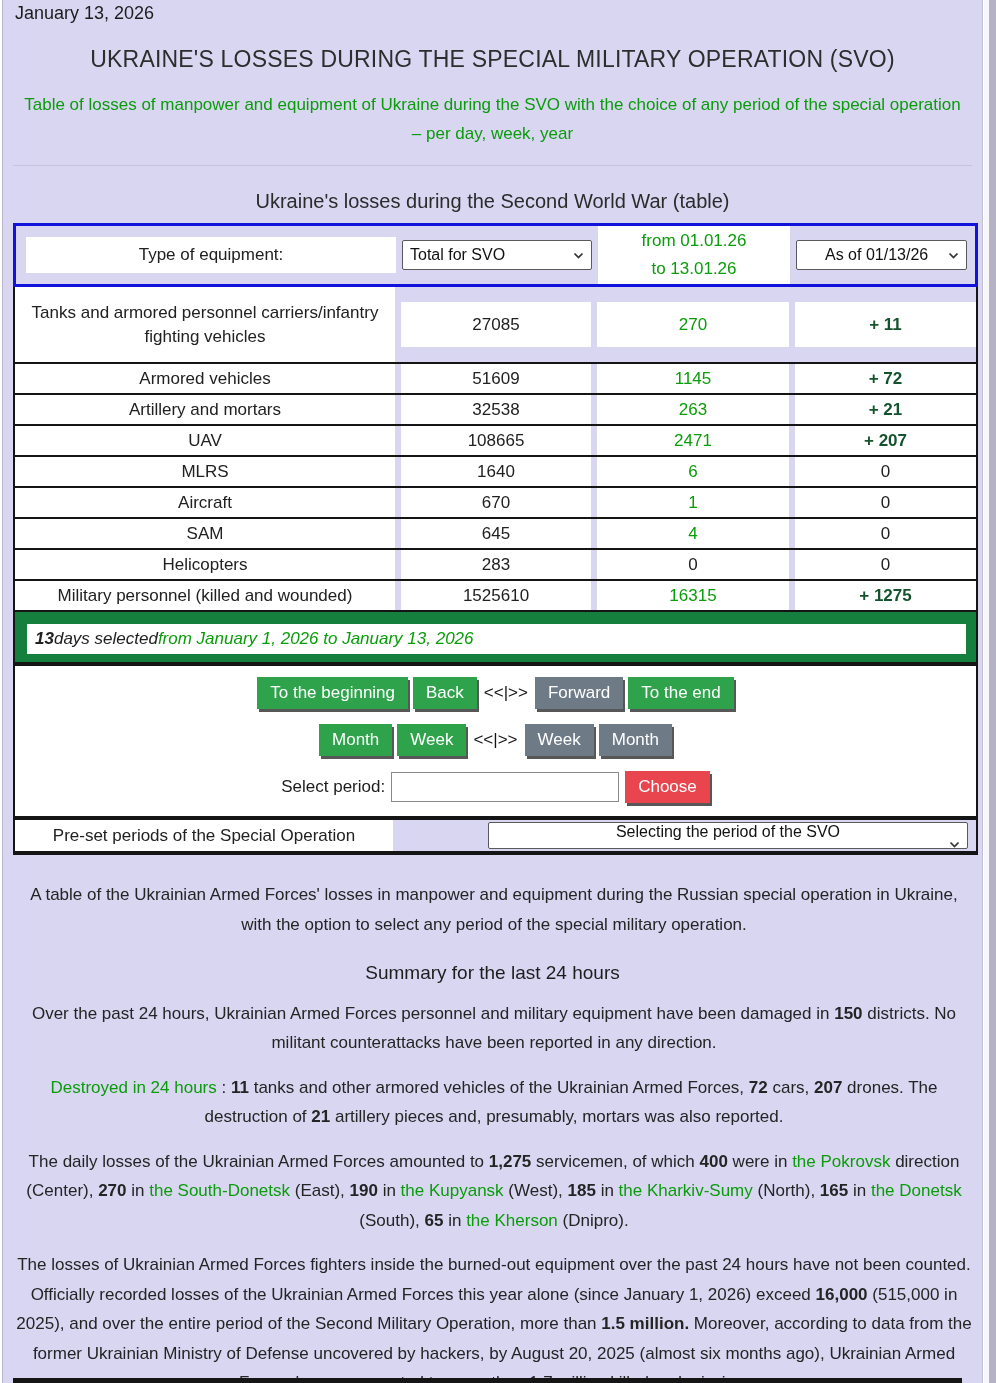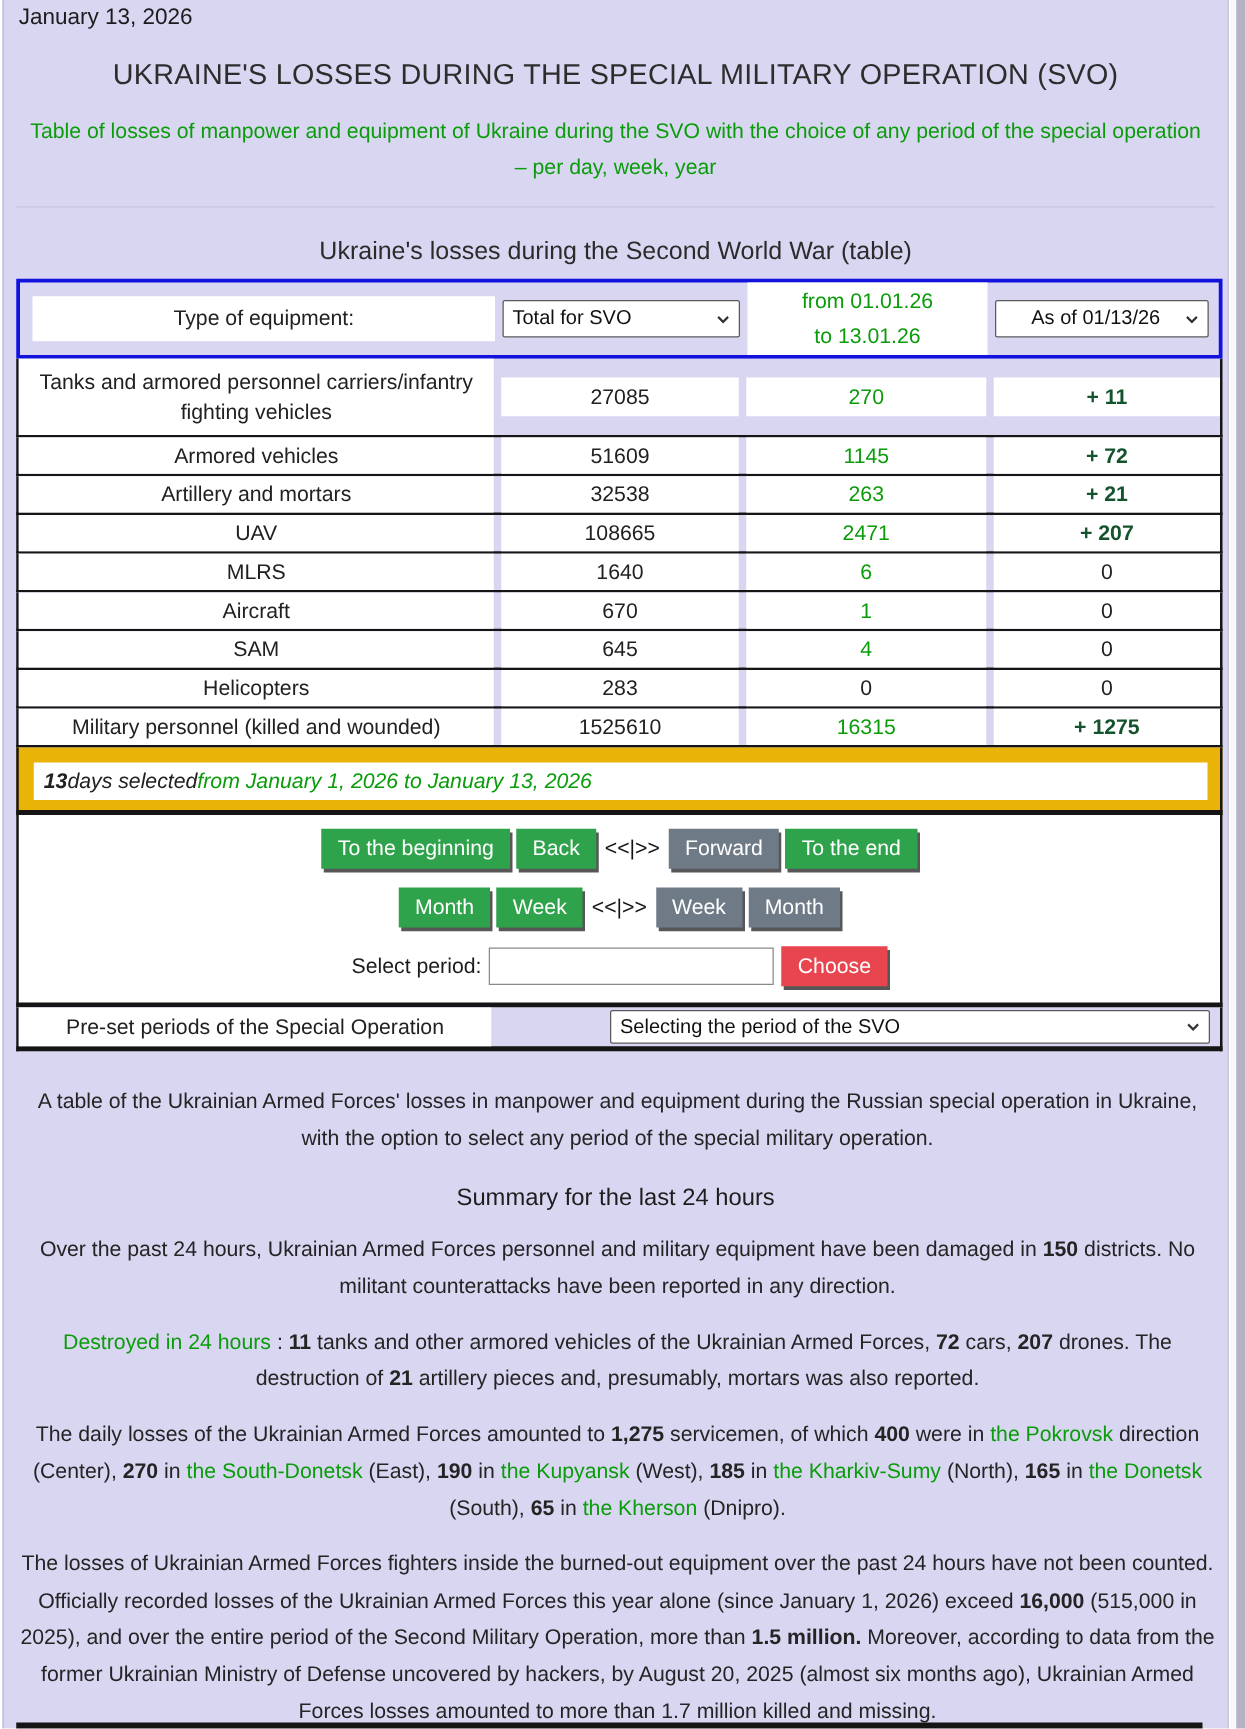--- a/index.html
+++ b/index.html
@@ -33,27 +33,27 @@
   .sel-2 { margin-right:8px;padding-left:28px; }
   .range-cell { background:#ffffff; display:flex; flex-direction:column; align-items:center; justify-content:center;
                 color:#0a9c0a; line-height:28px; }
 
   
   .t-row { display:grid; grid-template-columns:380px 190px 192px 1fr; column-gap:6px;
            background:#d9d6f2; border-left:2px solid #151515; border-right:2px solid #151515;
            border-bottom:2px solid #151515; min-height:31px; }
   .t-row .lab { background:#fff; display:flex; align-items:center; justify-content:center; text-align:center; line-height:24px; padding:2px 6px; }
   .t-row .val { background:#fff; display:flex; align-items:center; justify-content:center; }
-  .t-row.tall { height:63px; }
+  .t-row.tall { height:77px; }
   .t-row.tall .val { margin:15px 0; }
   .val.green { color:#0a9c0a; }
   .val.boldgreen { color:#14532d; font-weight:bold; }
 
   
-  .period-row { background:#eab308; border-left:2px solid #151515; border-right:2px solid #151515;
+  .period-row { background:#15803d; border-left:2px solid #151515; border-right:2px solid #151515;
                 border-bottom:4px solid #151515; height:54px; padding:12px 10px 0 12px; }
   .period-box { background:#fff; height:30px; display:flex; align-items:center; padding-left:8px;
                 font-style:italic; font-size:17px; }
   .period-box .n { font-weight:bold; }
   .period-box .rng { color:#0a9c0a; }
 
   
   .buttons-section { background:#fff; border-left:2px solid #151515; border-right:2px solid #151515;
                      border-bottom:4px solid #151515; padding:11px 0 13px; }
   .btn-row { display:flex; justify-content:center; align-items:center; gap:5px; margin-bottom:15px; }
@@ -67,21 +67,21 @@
   .select-period-row label { font-size:17px; color:#1c1c1c; }
   .select-period-row input { width:228px; height:30px; background:#fff; border:1px solid #8a8a8a;
                              font-size:16px; padding:0 6px; font-family:"Liberation Sans",sans-serif; }
 
   
   .preset-row { background:#d9d6f2; border-left:2px solid #151515; border-right:2px solid #151515;
                 border-bottom:4px solid #151515; height:35px; display:flex; align-items:stretch; }
   .preset-label { flex:0 0 378px; background:#fff; display:flex; align-items:center; justify-content:center; font-size:17px; }
   .preset-gap { flex:0 0 95px; }
   .preset-selwrap { flex:1 1 auto; display:flex; align-items:center; margin-right:8px; }
-  .preset-selwrap .sel { height:27px; }
+  .preset-selwrap .sel { height:27px;flex-direction:column; }
 
   
   .article { padding:25px 12px 0 12px; font-size:17px; line-height:29.5px; color:#242424;text-align:center; }
   .article p { margin-bottom:15px; width:958px; }
   .article h2 { font-size:19px; font-weight:normal; color:#1d1d1d; margin:19px 0 11px; }
   .article .b { font-weight:bold; }
   .article .g { color:#0a9c0a; }
 
   .bottom-strip { position:absolute; left:10px; right:20px; bottom:0; height:5px; background:#151515; }
 </style>

